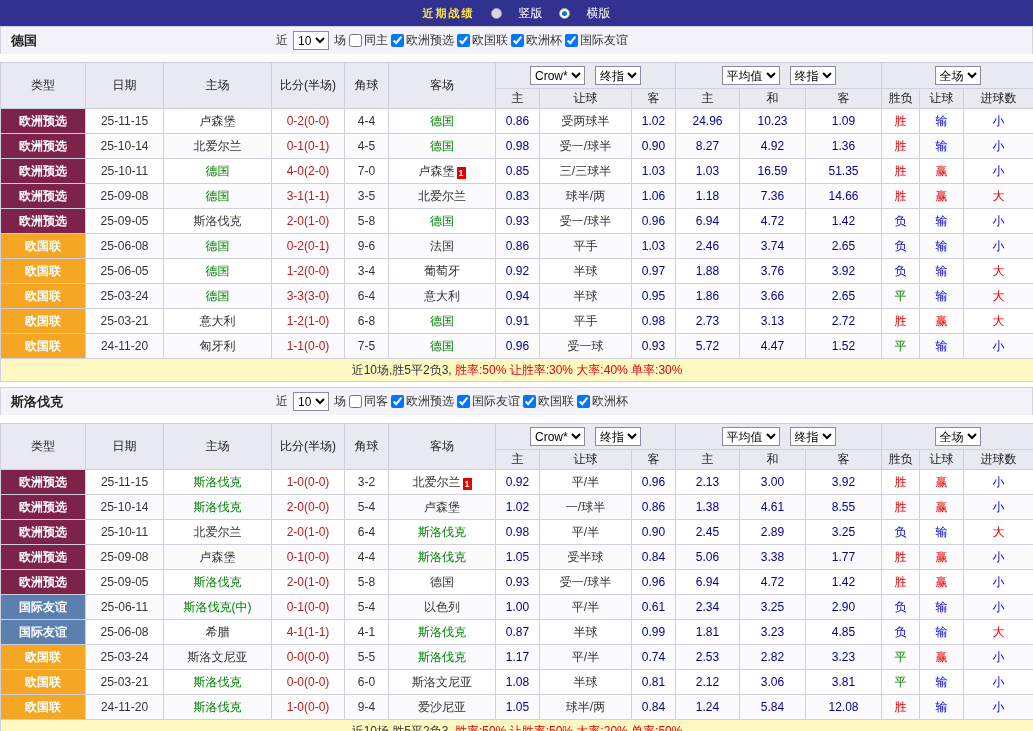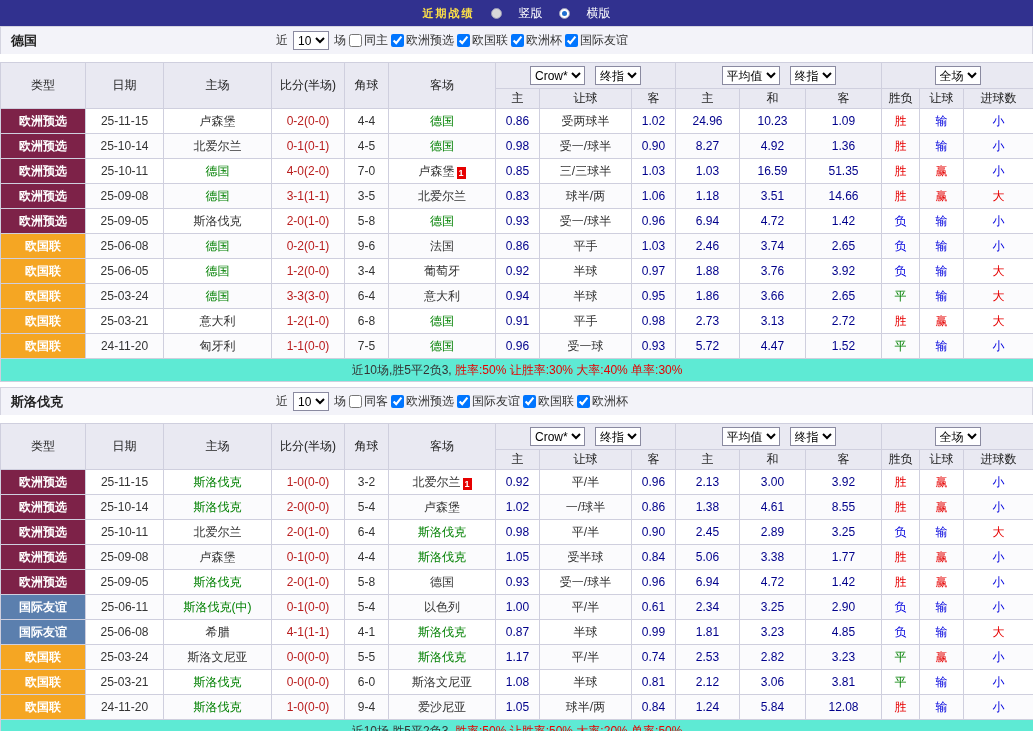--- a/index.html
+++ b/index.html
@@ -28,21 +28,21 @@
   .hdr-selects { display:flex; justify-content:center; gap:10px; align-items:center; }
   .hdr-selects select { height:19px; font-size:12px; border:1px solid #8a8aa0; background:#fff; }
   tbody td { height:25px; color:#333; }
   tbody tr:nth-child(even) td { background:#fbfbfd; }
   td.type-cell { color:#fff; font-weight:bold; }
   td.score { color:#b91c1c; }
   td.odds { color:#00008b; }
   td.hcap { color:#333; }
   .focus { color:#008000; }
   .redcard { display:inline-block; background:#e60000; color:#fff; width:9px; height:12px; line-height:12px; font-size:9px; margin-left:2px; vertical-align:-1px; text-align:center; font-weight:bold; }
-  tfoot td { height:23px; font-size:12px; background:#5eead4; }
+  tfoot td { height:23px; font-size:12px; background:#fef9c3; }
   .sum-prefix { color:#333; }
   .sum-stats { color:#e60000; }
 </style>
 </head>
 <body>
 
 <div class="topbar">
   <span class="topbar-title">近期战绩</span>
   <span class="radio-opt">
     <span class="radio"></span>
@@ -196,21 +196,21 @@
             <td class="type-cell" style="background: rgb(125, 34, 72);">欧洲预选</td>
             <td>25-09-08</td>
             <td><span class="focus">德国</span></td>
             <td class="score">3-1(1-1)</td>
             <td>3-5</td>
             <td><span>北爱尔兰</span></td>
             <td class="odds">0.83</td>
             <td class="hcap">球半/两</td>
             <td class="odds">1.06</td>
             <td class="odds">1.18</td>
-            <td class="odds">3.51</td>
+            <td class="odds">7.36</td>
             <td class="odds">14.66</td>
             <td style="color: rgb(230, 0, 0);">胜</td>
             <td style="color: rgb(230, 0, 0);">赢</td>
             <td style="color: rgb(230, 0, 0);">大</td>
           </tr>
           <tr>
             <td class="type-cell" style="background: rgb(125, 34, 72);">欧洲预选</td>
             <td>25-09-05</td>
             <td><span>斯洛伐克</span></td>
             <td class="score">2-0(1-0)</td>

